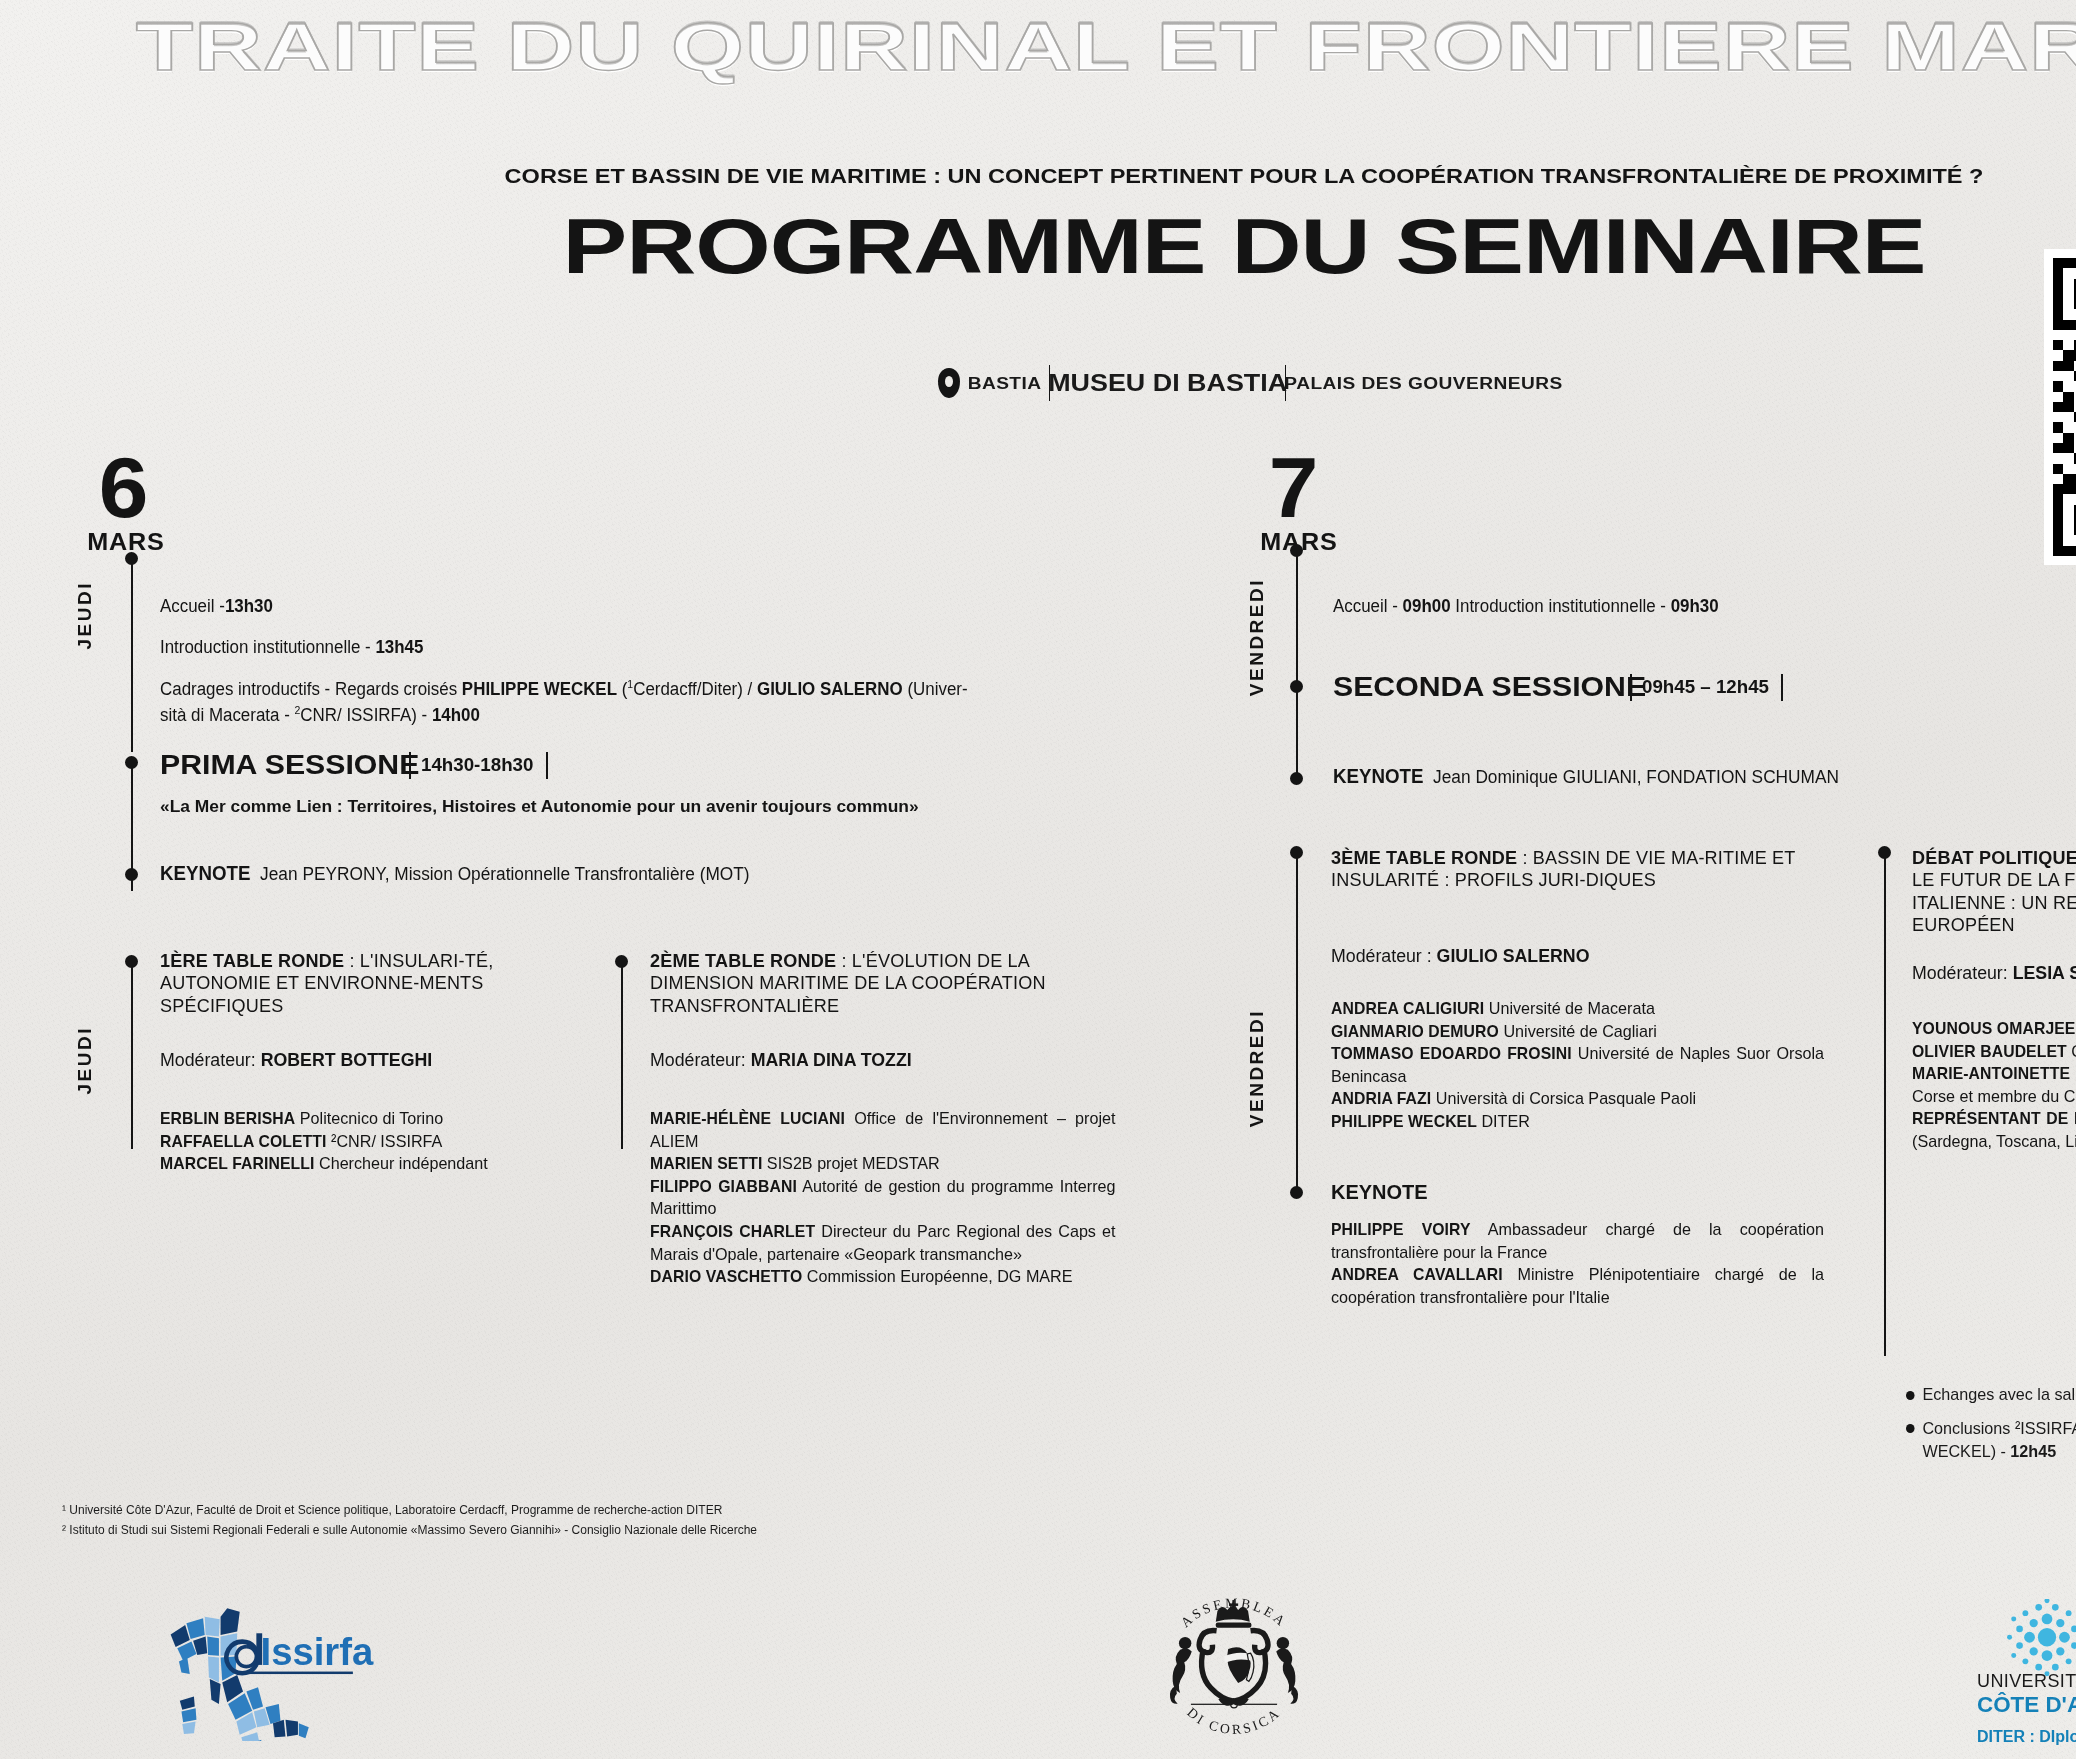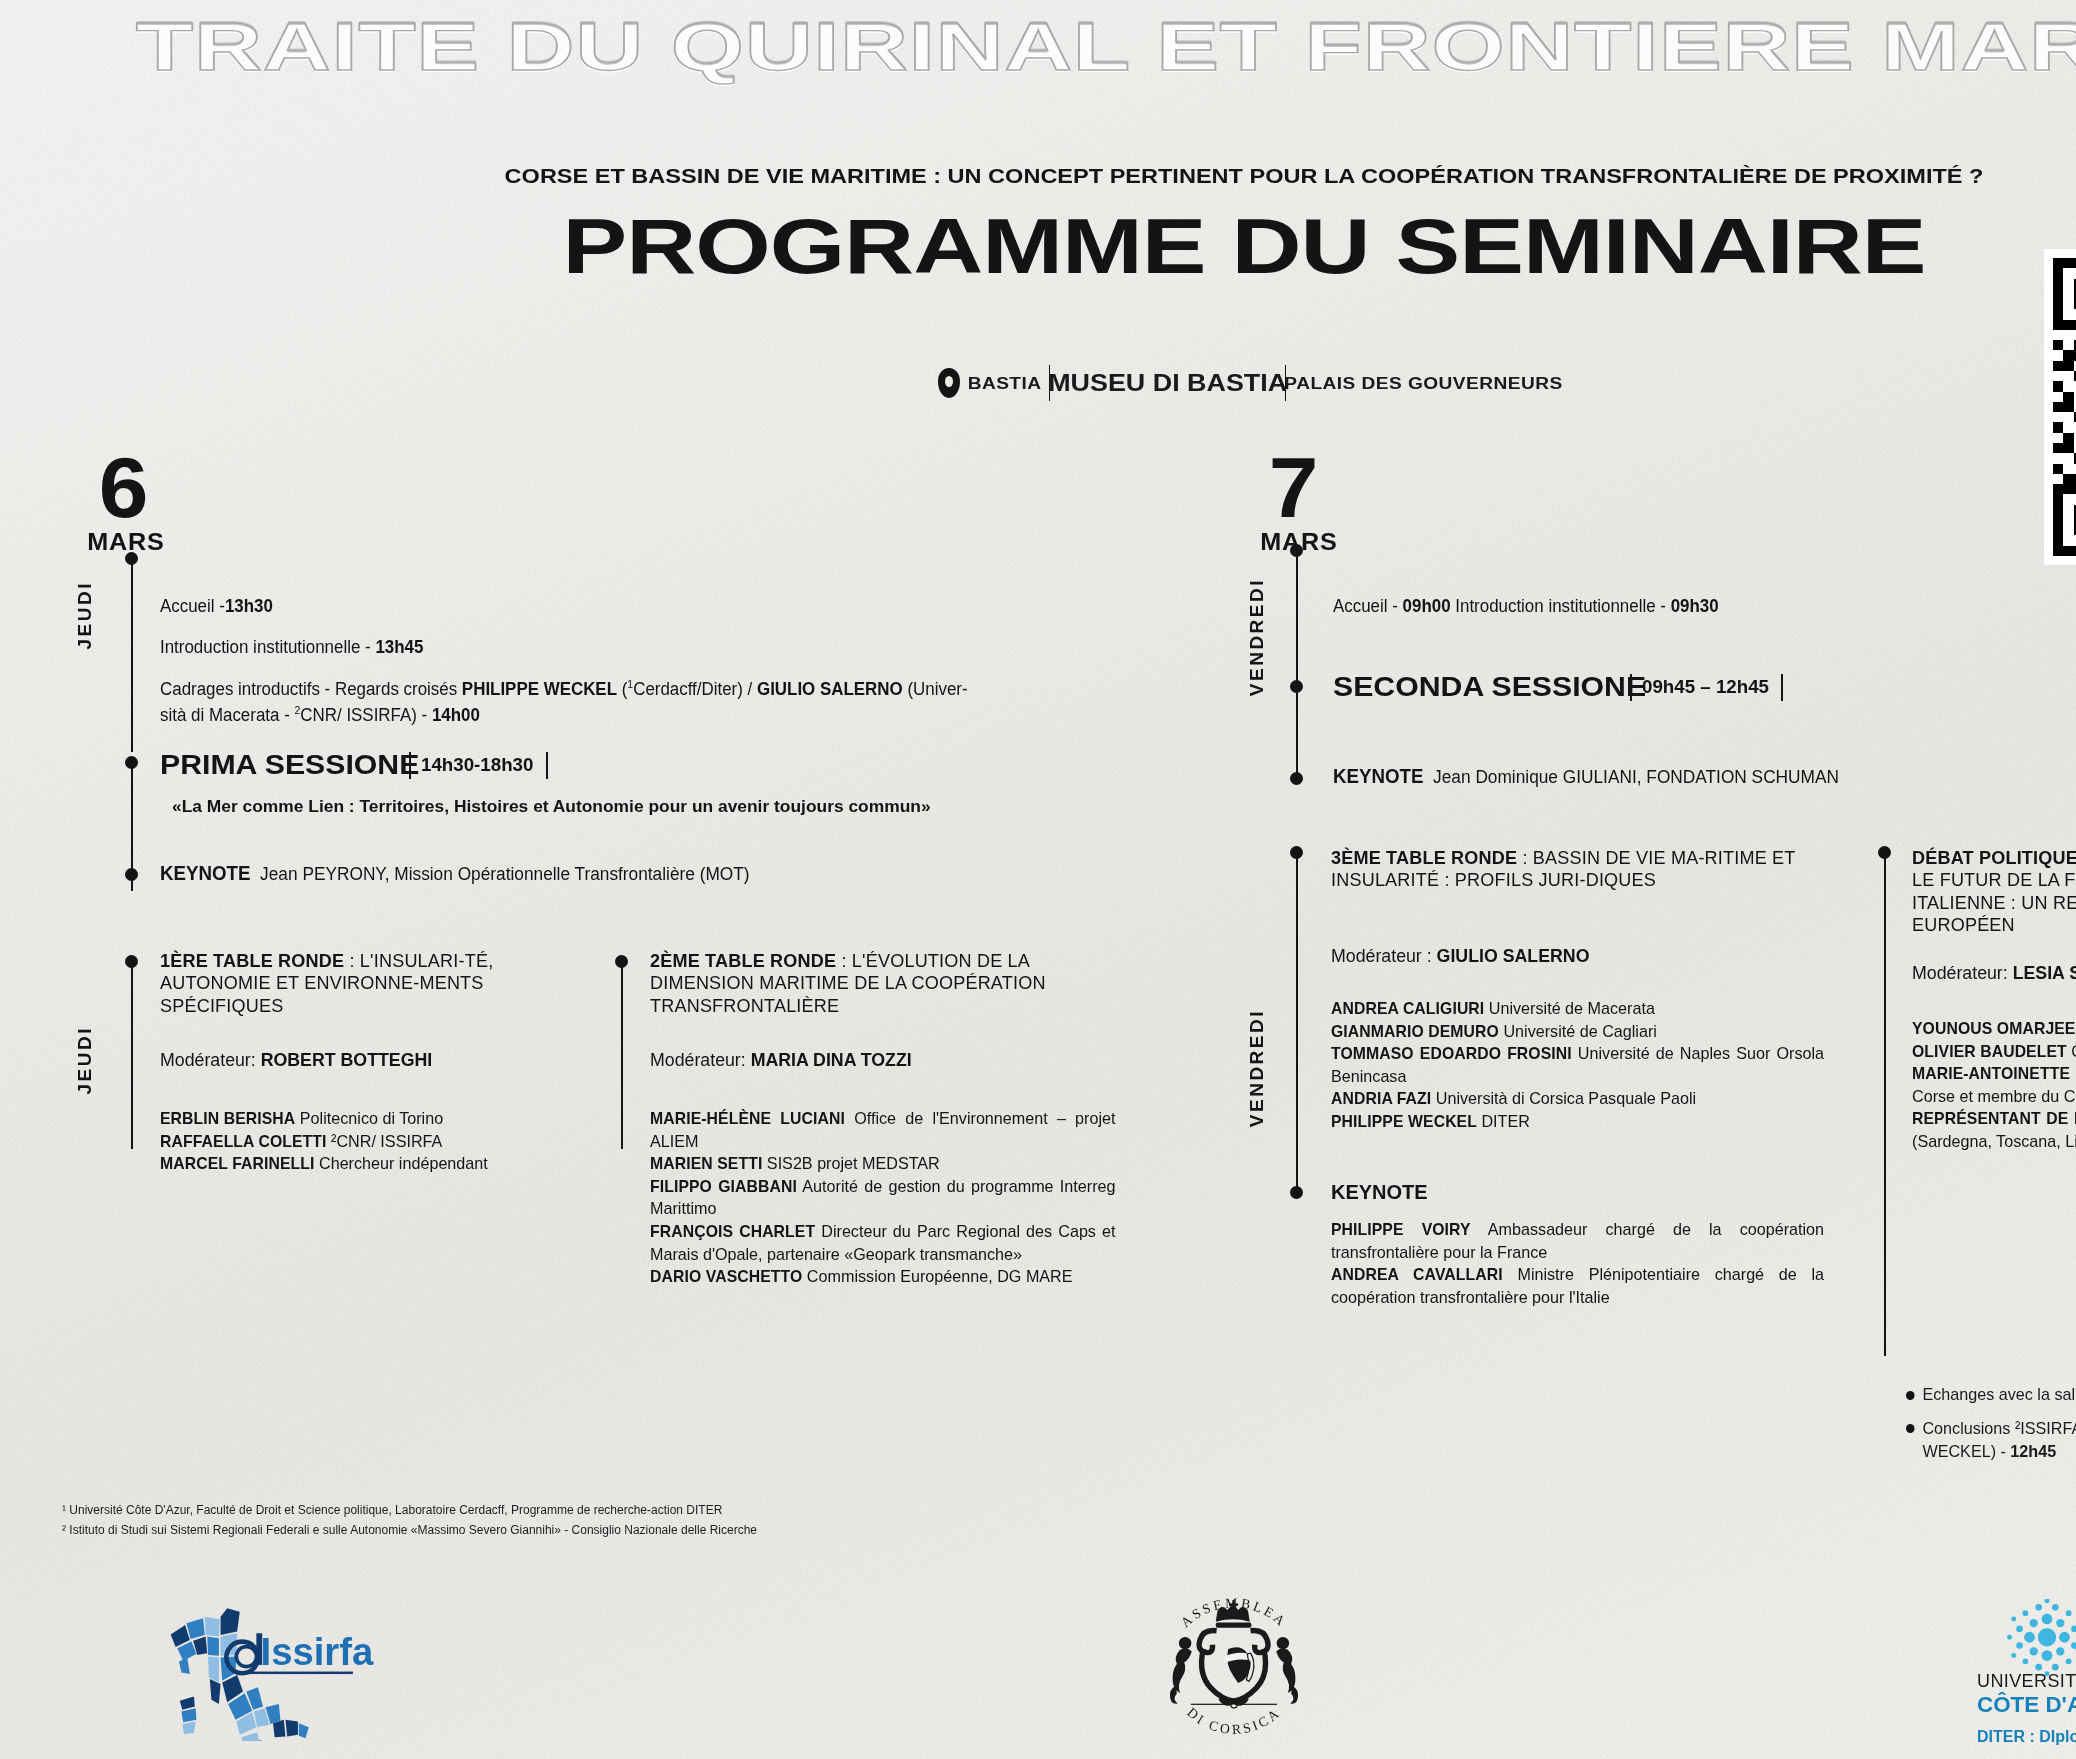--- a/index.html
+++ b/index.html
@@ -457,21 +457,21 @@
   <div class="tx line" style="left:160px;top:703px;width:889px;">
     <span>sità di Macerata - </span><span class="sup">2</span><span>CNR/ ISSIRFA) - </span><b>14h00</b>
   </div>
 
   <div class="tx sess-title" style="left:160px;top:750px;">
     <span class="nm">PRIMA SESSIONE</span>
     <span class="bar"></span>
     <span class="hrs">14h30-18h30</span>
     <span class="bar"></span>
   </div>
-  <div class="tx sess-quote" style="left:172px;top:796px;text-align:center;">«La Mer comme Lien : Territoires, Histoires et Autonomie pour un avenir toujours commun»</div>
+  <div class="tx sess-quote" style="left:160px;top:796px;text-align:center;">«La Mer comme Lien : Territoires, Histoires et Autonomie pour un avenir toujours commun»</div>
 
   <div class="tx keyline" style="left:160px;top:862px;">
     <span class="kw">KEYNOTE</span>&nbsp;&nbsp;<span>Jean PEYRONY, Mission Opérationnelle Transfrontalière (MOT)</span>
   </div>
 
   <div class="tx rt-head" style="left:160px;top:950px;width:424px;">
     <b>1ÈRE TABLE RONDE</b><span> : L'INSULARI-TÉ, AUTONOMIE ET ENVIRONNE-MENTS SPÉCIFIQUES</span>
   </div>
   <div class="tx mod" style="left:160px;top:1049px;width:424px;">
     <span>Modérateur: </span><b>ROBERT BOTTEGHI</b>

